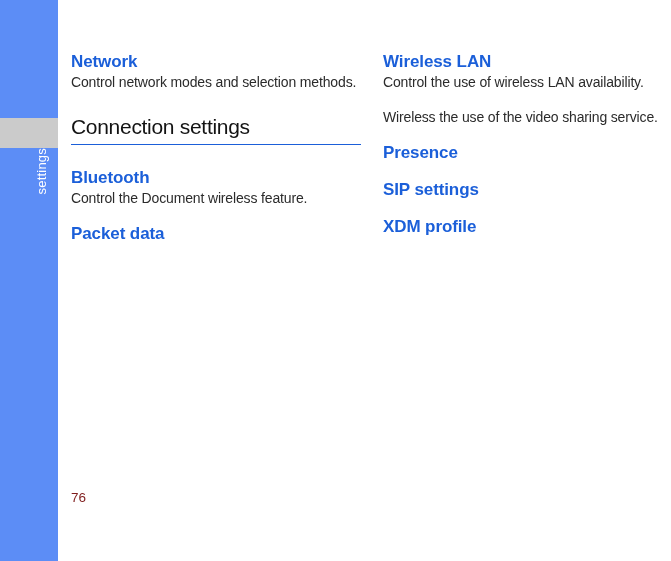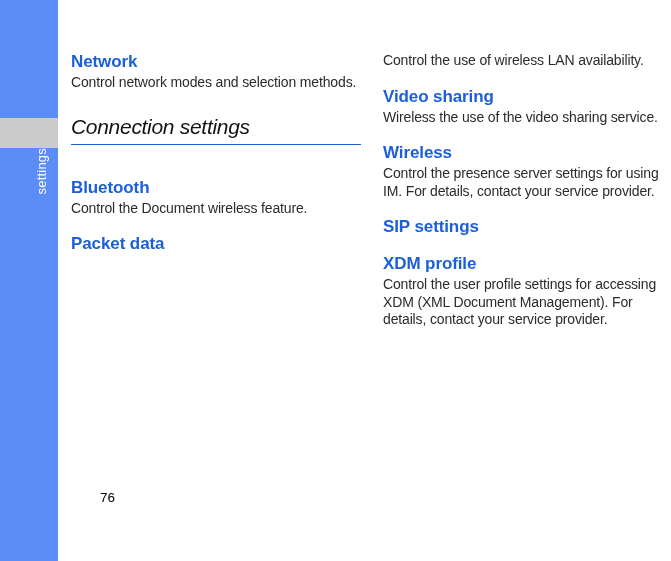--- a/index.html
+++ b/index.html
@@ -82,44 +82,42 @@
     font-size: 14px;
     line-height: 17.5px;
     margin: 0;
     letter-spacing: -0.15px;
   }
   .entry { margin-bottom: 17px; }
   .entry:last-child { margin-bottom: 17px; }
 
   
   .section-head {
-    margin: 0 0 33px 0;
+    margin: 0 0 23px 0;
     padding-bottom: 4px;
     border-bottom: 1.6px solid #1b5fd9;
     width: 290px;
-    font-style: italic;
   }
   .section-head .section-title {
     color: #131313;
     font-size: 21px;
     font-weight: normal;
     line-height: 26px;
     margin: 0;
     letter-spacing: -0.3px;
   }
   .section-wrap { margin-top: 22px; }
 
   
   .page-number {
     position: absolute;
     left: 71px;
     top: 490px;
     font-size: 13.5px;
-    color: #000000;
-    margin-left: 29px;
+    color: #7f1d1d;
   }
 </style>
 </head>
 <body>
 
 <div id="page">
 
   <div class="side-rail">
     <div class="side-rail-gap"></div>
     <div class="side-rail-label">
@@ -150,39 +148,37 @@
 
         <div class="entry">
           <h3 class="h-sub">Packet data</h3>
         </div>
       </div>
     </div>
 
     <div class="col col-right">
 
       <div class="entry">
+        <h3 class="h-sub">Wireless LAN</h3>
         <p class="body-text">Control the use of wireless LAN availability.</p>
       </div>
 
       <div class="entry">
-        <h3 class="h-sub">Video sharing</h3>
         <p class="body-text">Wireless the use of the video sharing service.</p>
       </div>
 
       <div class="entry">
-        <h3 class="h-sub">Wireless</h3>
-        <p class="body-text">Control the presence server settings for using IM. For details, contact your service provider.</p>
+        <h3 class="h-sub">Presence</h3>
       </div>
 
       <div class="entry">
         <h3 class="h-sub">SIP settings</h3>
       </div>
 
       <div class="entry">
         <h3 class="h-sub">XDM profile</h3>
-        <p class="body-text">Control the user profile settings for accessing XDM (XML Document Management). For details, contact your service provider.</p>
       </div>
     </div>
 
     <div class="page-number" style="left:13px;">76</div>
 
   </div>
 </div>
 
 </body></html>

